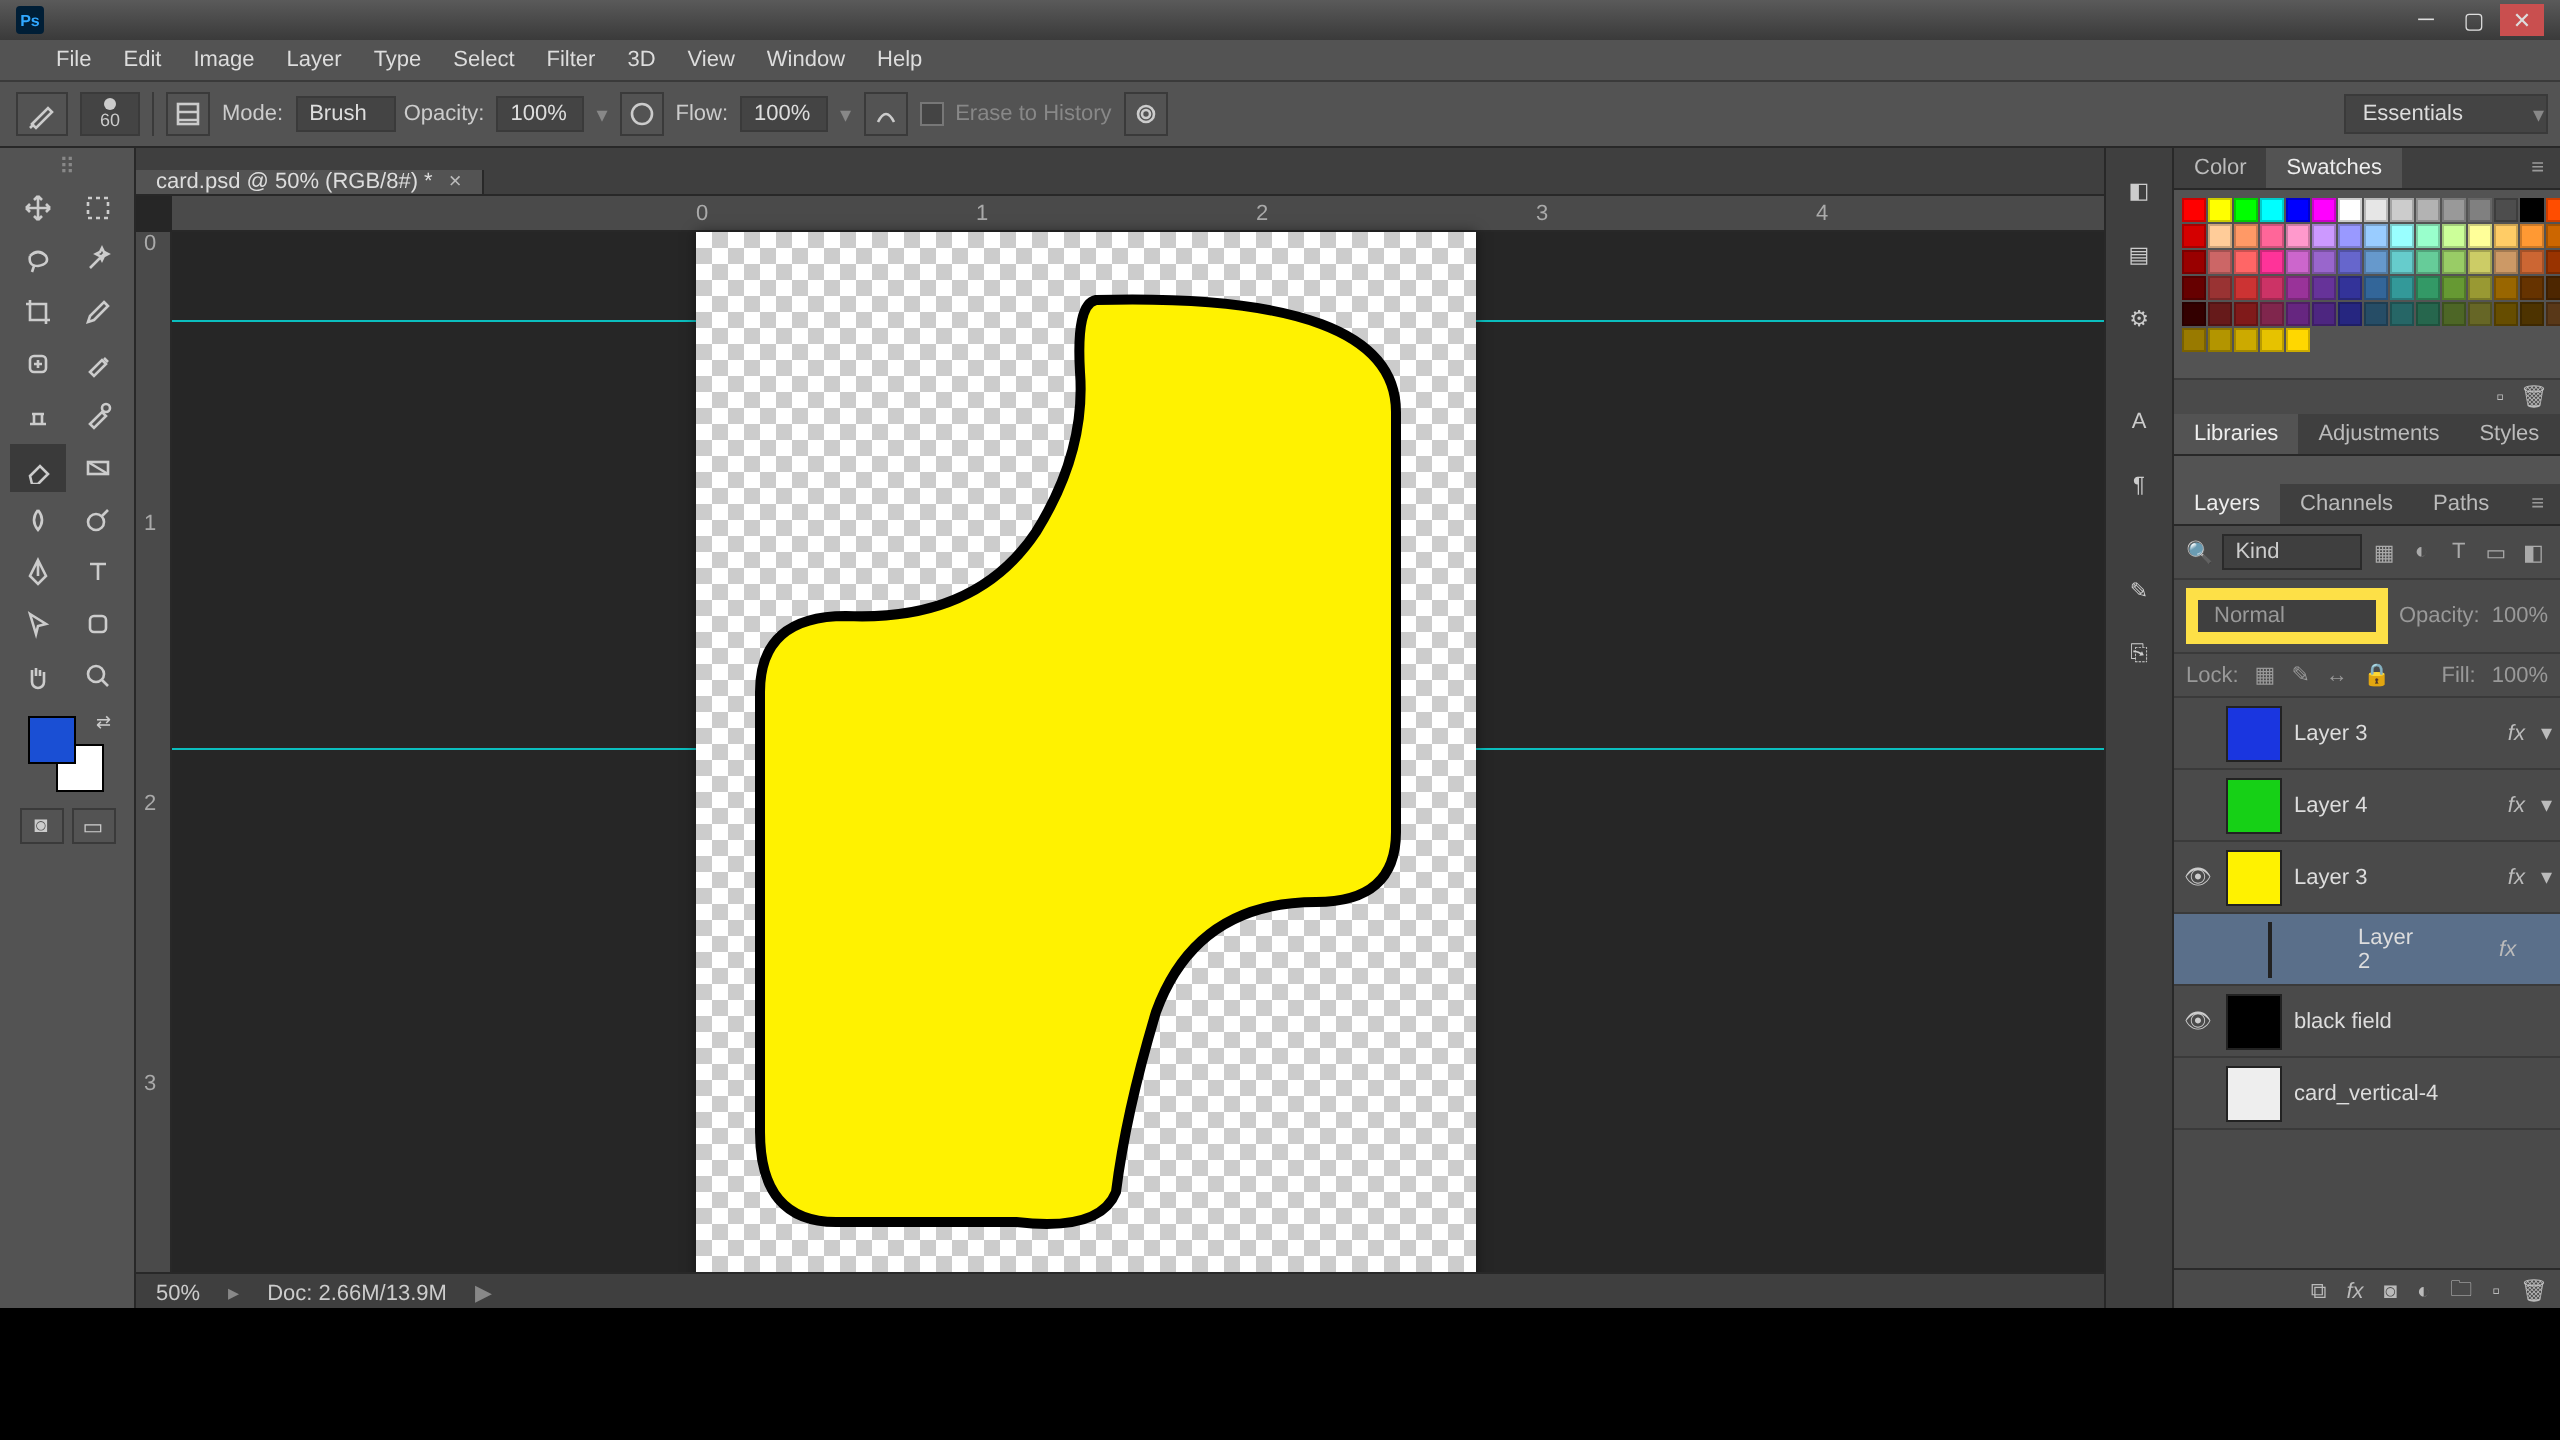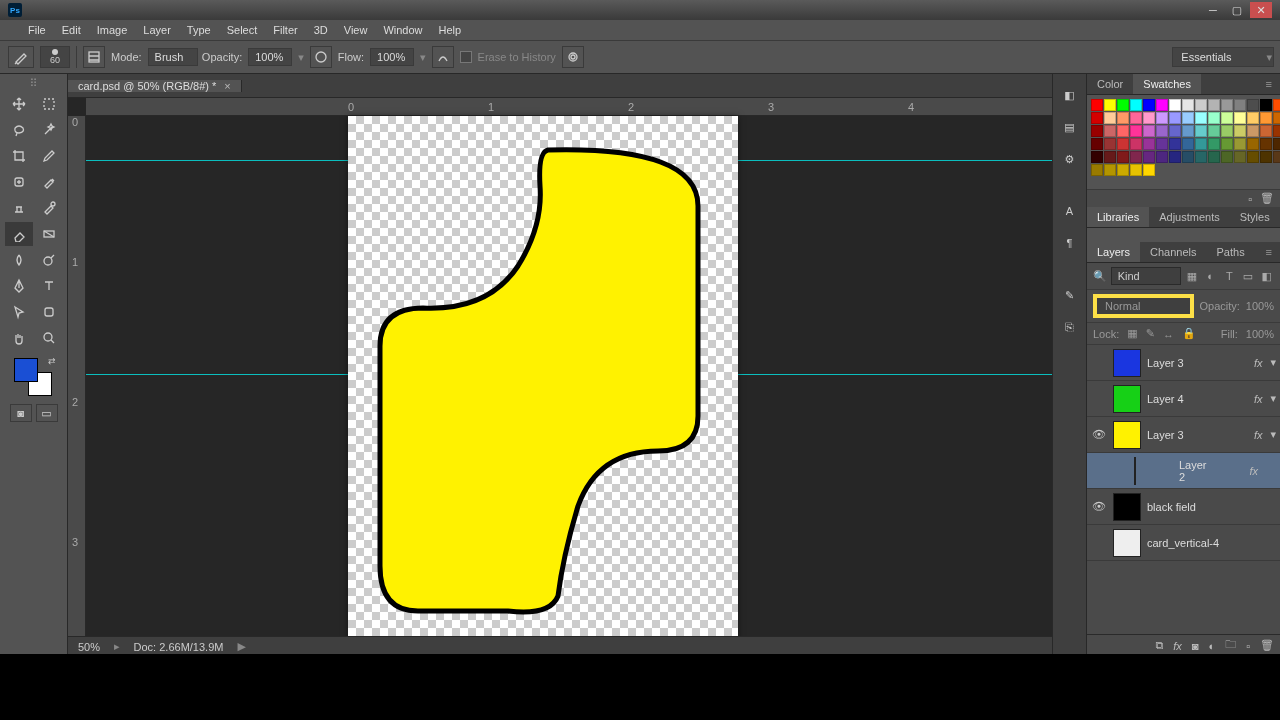--- a/index.html
+++ b/index.html
@@ -35,21 +35,21 @@
 .tool-grid { display: grid; grid-template-columns: 28px 28px; gap: 2px; margin-top: 4px; }
 .tool { width: 28px; height: 24px; display: flex; align-items: center; justify-content: center; color: #ccc; cursor: pointer; }
 .color-swatches { margin-top: 8px; position: relative; height: 40px; width: 40px; }
 .fg-color { position: absolute; top: 0; left: 0; width: 24px; height: 24px; background: #1a4fd4; border: 1px solid #000; z-index: 2; }
 .bg-color { position: absolute; top: 14px; left: 14px; width: 24px; height: 24px; background: #fff; border: 1px solid #000; }
 .mini-swaps { position: absolute; top: -2px; right: -2px; color: #ccc; font-size: 9px; }
 .mask-btns { margin-top: 6px; display: flex; gap: 4px; }
 .mask-btn { width: 22px; height: 18px; border: 1px solid #3a3a3a; display: flex; align-items: center; justify-content: center; color: #ccc; cursor: pointer; }
 
 .doc-area { flex: 1; display: flex; flex-direction: column; background: #262626; }
-.tab-row { height: 24px; background: #3f3f3f; border-bottom: 1px solid #282828; display: flex; align-items: center; }
+.tab-row { height: 24px; background: #3f3f3f; border-bottom: 1px solid #282828; display: flex; align-items: flex-end; }
 .doc-tab { background: #535353; border-right: 1px solid #282828; display: flex; align-items: center; padding: 0 10px; color: #ddd; gap: 8px; }
 .tab-close { color: #bbb; cursor: pointer; }
 .canvas-wrapper { flex: 1; position: relative; background: #262626; overflow: hidden; }
 .ruler-h { position: absolute; top: 0; left: 18px; right: 0; height: 18px; background: #4a4a4a; border-bottom: 1px solid #282828; color: #aaa; font-size: 9px; }
 .ruler-h span { position: absolute; top: 3px; }
 .ruler-v { position: absolute; top: 18px; left: 0; width: 18px; bottom: 0; background: #4a4a4a; border-right: 1px solid #282828; color: #aaa; font-size: 9px; }
 .ruler-v span { position: absolute; left: 4px; }
 .canvas-bg { position: absolute; left: 18px; top: 18px; right: 0; bottom: 0; background: #262626; }
 .artboard { position: absolute; left: 262px; top: 0; width: 390px; height: 528px;
   background-image: linear-gradient(45deg,#ccc 25%,transparent 25%),linear-gradient(-45deg,#ccc 25%,transparent 25%),linear-gradient(45deg,transparent 75%,#ccc 75%),linear-gradient(-45deg,transparent 75%,#ccc 75%);
@@ -67,21 +67,21 @@
 .panel-tab.active { background: #535353; color: #eee; }
 .panel-menu { margin-left: auto; padding: 4px 8px; color: #999; cursor: pointer; }
 .swatch-grid { padding: 4px; display: grid; grid-template-columns: repeat(16,12px); grid-auto-rows: 12px; gap: 1px; background: #535353; height: 94px; }
 .sw { width: 12px; height: 12px; border: 1px solid rgba(0,0,0,.2); cursor: pointer; }
 .panel-body-small { height: 14px; }
 
 .layer-opts { padding: 4px 6px; display: flex; align-items: center; gap: 4px; background: #4a4a4a; border-bottom: 1px solid #3a3a3a; }
 .layer-opts .mini { width: 16px; height: 16px; display: flex; align-items: center; justify-content: center; color: #aaa; cursor: pointer; }
 .kind-select { background: #3f3f3f; border: 1px solid #2a2a2a; color: #ccc; padding: 2px 18px 2px 6px; flex:0 0 70px; }
 .blend-row { padding: 4px 6px; display: flex; align-items: center; gap: 6px; background: #4a4a4a; border-bottom: 1px solid #3a3a3a; }
-.blend-sel { background: #3f3f3f; border: 4px solid #fde047; color: #999; padding: 2px 8px; flex: 1; }
+.blend-sel { background: #3f3f3f; border: 6px solid #fde047; color: #999; padding: 2px 8px; flex: 1; }
 .pct-field { color: #999; }
 .lock-row { padding: 4px 6px; display: flex; align-items: center; gap: 8px; background: #4a4a4a; border-bottom: 1px solid #3a3a3a; color: #999; }
 
 .layer-list { flex: 1; background: #4a4a4a; overflow-y: auto; position: relative; }
 .layer { display: flex; align-items: center; height: 36px; border-bottom: 1px solid #3a3a3a; padding: 0 4px; gap: 6px; cursor: pointer; }
 .layer.sel { background: #5a6f8a; gap: 43px; }
 .vis { width: 16px; height: 16px; display: flex; align-items: center; justify-content: center; color: #ccc; cursor: pointer; }
 .thumb { width: 28px; height: 28px; border: 1px solid #222; background: #fff; }
 .layername { flex: 1; color: #ddd; }
 .fx { color: #bbb; font-style: italic; margin-right: 2px; }

